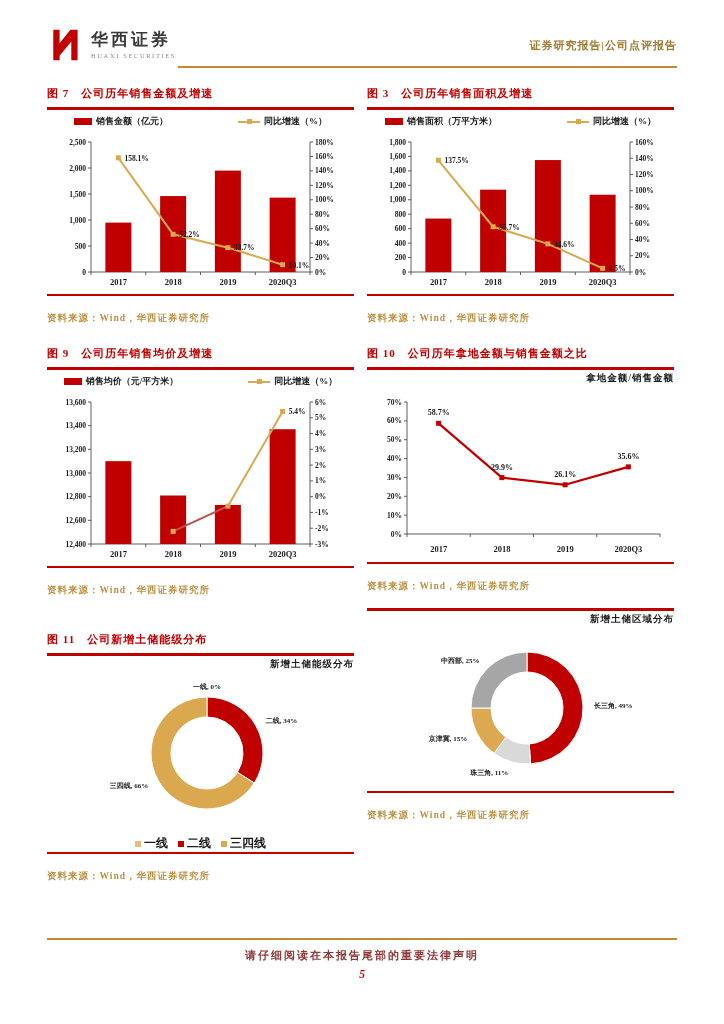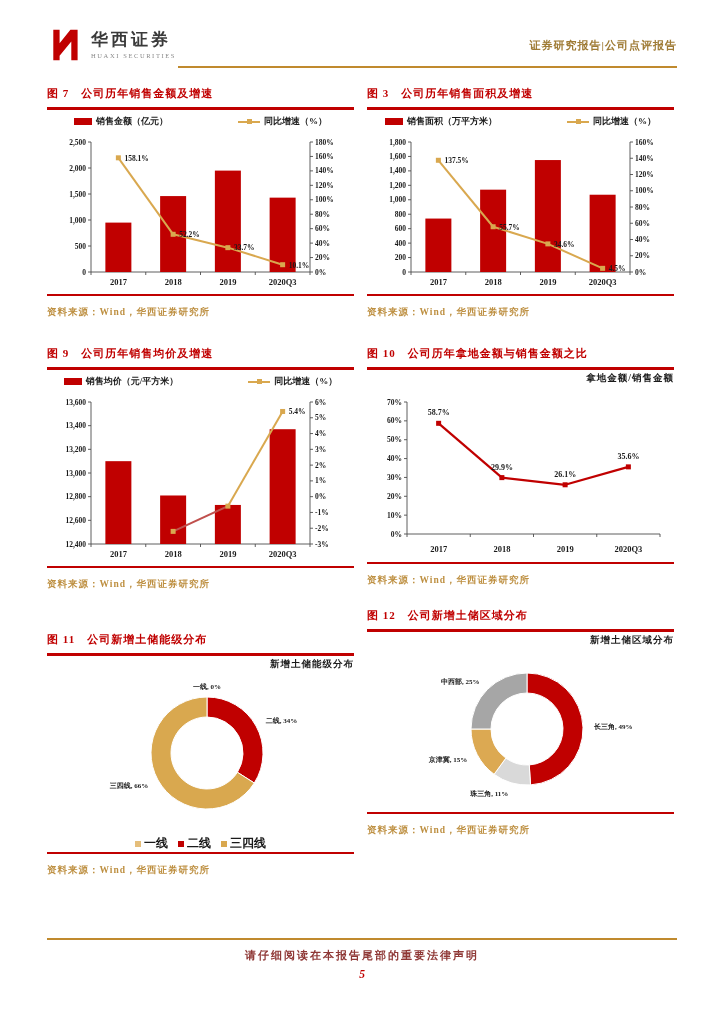--- a/index.html
+++ b/index.html
@@ -14,21 +14,21 @@
   .brand { font-size:17px; font-weight:700; color:#3a3a3a; letter-spacing:3px; line-height:1.1; }
   .brand-sub { font-size:6.5px; color:#8a8a8a; letter-spacing:1.6px; margin-top:2px; }
   .header-right { position:absolute; right:47px; top:38px; font-size:11px; font-weight:700; color:#9f7b35; letter-spacing:1px; }
   .header-rule { position:absolute; left:178px; right:47px; top:66px; height:2px; background:#c08a2e; }
 
   
   .fig { position:absolute; width:307px; }
   .fig-title { font-size:11px; font-weight:700; color:#c00000; letter-spacing:1px; margin-bottom:6px; }
   .fig-title .num { margin-right:12px; }
   .rule { height:2.5px; background:#c00000; }
-  .source { margin-top:10px; font-size:9.5px; font-weight:700; color:#be9042; letter-spacing:1px; }
+  .source { margin-top:16px; font-size:9.5px; font-weight:700; color:#be9042; letter-spacing:1px; }
 
   .chart-box { padding-top:2px; }
   .legend-row { display:flex; justify-content:center; align-items:center; gap:70px; height:20px; }
   .legend-row.small { gap:10px; height:16px; }
   .legend-item { display:flex; align-items:center; gap:4px; font-size:9px; font-weight:700; color:#1a1a1a; }
   .legend-item.small { font-size:12px; gap:3px; }
   .sw-bar { width:18px; height:7px; display:inline-block; }
   .sw-square { width:6px; height:6px; display:inline-block; }
   .sw-line { width:22px; height:2px; position:relative; display:inline-block; }
   .sw-line i { position:absolute; left:8.5px; top:-1.5px; width:5px; height:5px; display:block; }
@@ -361,21 +361,20 @@
             </span>
             <span class="legend-item small">
               <span class="sw-square" style="background:#d9a84f"></span>
               <span>三四线</span>
             </span>
           </div></div>
         <div class="rule"></div>
         <div class="source">资料来源：Wind，华西证券研究所</div>
       </div>
       <div class="fig" style="left: 367px; top: 608px;">
-        <div class="fig-title"><span class="num">图 12</span><span>公司新增土储区域分布</span></div>
         <div class="rule"></div>
         <div class="chart-box"><div class="inner-title">新增土储区域分布</div><svg viewBox="0 0 307 158" width="307" height="158">
             <path d="M160 23 A56 56 0 0 1 163.51626909364157 134.88949679198322 L162.2604587030553 114.92896222341778 A36 36 0 0 0 160 43 Z" fill="#c00000" stroke="#ffffff" stroke-width="1"></path>
             <text x="226.96693954450402" y="79.3954791417654" text-anchor="start" font-size="7" font-weight="700" fill="#1a1a1a">长三角, 49%</text>
             <path d="M163.51626909364157 134.88949679198322 A56 56 0 0 1 127.08402587162152 124.30495168499706 L138.83973091747097 108.1246117974981 A36 36 0 0 0 162.2604587030553 114.92896222341778 Z" fill="#d9d9d9" stroke="#ffffff" stroke-width="1"></path>
             <text x="141.30759589537163" y="145.8396769403552" text-anchor="end" font-size="7" font-weight="700" fill="#1a1a1a">珠三角, 11%</text>
             <path d="M127.08402587162152 124.30495168499706 A56 56 0 0 1 104 79 L124 79 A36 36 0 0 0 138.83973091747097 108.1246117974981 Z" fill="#dca952" stroke="#ffffff" stroke-width="1"></path>
             <text x="100.30256287937937" y="111.91736348254963" text-anchor="end" font-size="7" font-weight="700" fill="#1a1a1a">京津冀, 15%</text>
             <path d="M104 79 A56 56 0 0 1 160 23 L160 43 A36 36 0 0 0 124 79 Z" fill="#a6a6a6" stroke="#ffffff" stroke-width="1"></path>
             <text x="112.6238456605013" y="34.12384566050132" text-anchor="end" font-size="7" font-weight="700" fill="#1a1a1a">中西部, 25%</text>

